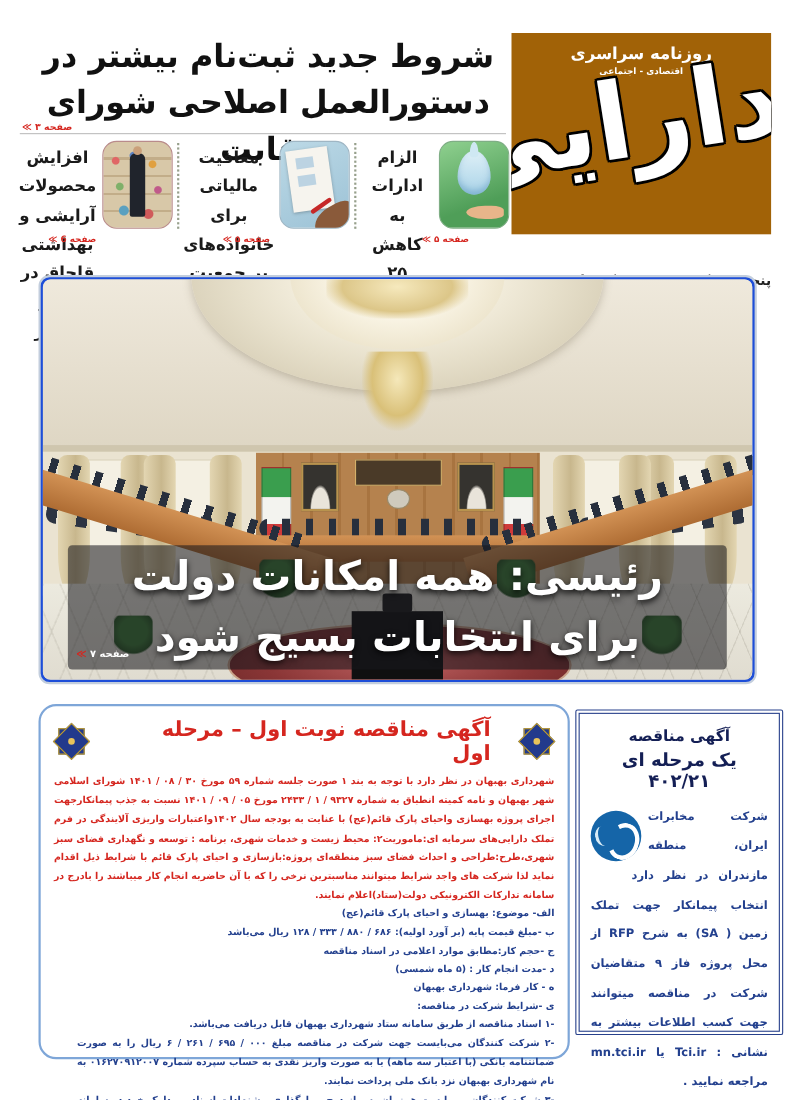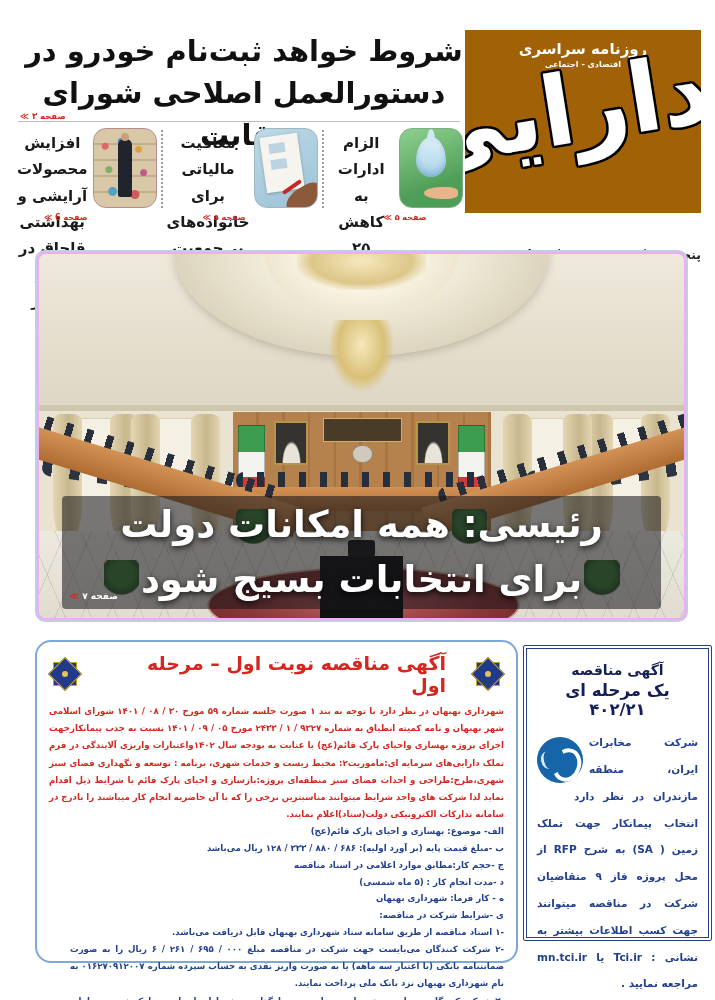--- a/index.html
+++ b/index.html
@@ -52,21 +52,21 @@
   .masthead{position:absolute;left:465px;top:30px;width:236px;height:183px;background:#a16207;overflow:hidden;}
   .mh-tagline{margin-top:10px;text-align:center;color:#fff;font-weight:bold;font-size:15px;}
   .mh-sub{text-align:center;color:#fff;font-size:8px;font-weight:bold;margin-top:2px;}
   .mh-title{position:absolute;left:-14px;right:-10px;top:26px;text-align:center;color:#fff;font-weight:bold;
       font-size:96px;transform:rotate(-9deg);line-height:1.1;
       text-shadow:2.5px 0 #000,-2.5px 0 #000,0 2.5px #000,0 -2.5px #000,2px 2px #000,-2px -2px #000,2px -2px #000,-2px 2px #000;}
   .dateline{position:absolute;left:380px;width:321px;top:219px;text-align:right;font-size:12.5px;font-weight:bold;color:#222;margin-top:28px;}
 
   
   .photo-frame{position:absolute;left:35px;top:250px;width:653px;height:372px;border:2px solid #c3cedd;border-radius:10px;
-      background:#f0abfc;padding:2px;box-sizing:border-box;}
+      background:#1d4ed8;padding:2px;box-sizing:border-box;}
   .photo{position:relative;width:100%;height:100%;border-radius:7px;overflow:hidden;background:#e7e0cf;}
   .ph{position:absolute;}
   .ph-ceiling{inset:0 0 55% 0;background:linear-gradient(180deg,#efe9dc,#ddd5c2);}
   .ph-medallion{left:21%;right:21%;top:-30%;height:58%;border-radius:50%;
       background:radial-gradient(ellipse at 50% 50%,#f8f3e4 25%,#e6dfca 55%,#d6cdb5 80%,#cfc5aa 100%);
       box-shadow:0 3px 8px rgba(120,110,85,.35);}
   .ph-medallion:after{content:"";position:absolute;inset:18% 24%;border-radius:50%;
       background:radial-gradient(ellipse,#fdf9ec 30%,#eee6cf 70%,transparent 75%);}
   .ph-chandtop{left:40%;top:-6%;width:20%;height:16%;background:radial-gradient(ellipse,#f6e9bd,#dcc688 55%,rgba(0,0,0,0) 75%);}
   .ph-chand{left:45%;top:18%;width:10%;height:20%;background:radial-gradient(ellipse at 50% 35%,#f5e8ba,#d9c078 50%,rgba(0,0,0,0) 72%);}
@@ -141,21 +141,21 @@
   .tci-logo:after{content:"";position:absolute;left:8%;top:30%;width:26%;height:40%;
       border-left:3px solid #d8ecf7;border-radius:50%;transform:rotate(-12deg);}
   .tci-foot{clear:both;color:#e02020;font-weight:bold;font-size:11px;line-height:2.1;text-align:right;margin-top:2px;}
 </style>
 </head>
 <body>
 
 <div class="page">
 
   <div class="lead">
-    <div>شروط خواهد ثبت‌نام خودرو در</div>
+    <div>شروط جدید ثبت‌نام بیشتر در</div>
     <div>دستورالعمل اصلاحی شورای رقابت</div>
   </div>
   <div class="head-rule">
     <span class="page-ref"><span>صفحه ۳</span> <span class="chev">≫</span></span>
   </div>
 
   <div class="teasers">
     <div class="teaser">
       <div class="thumb thumb-water">
           <div class="drop"></div>

